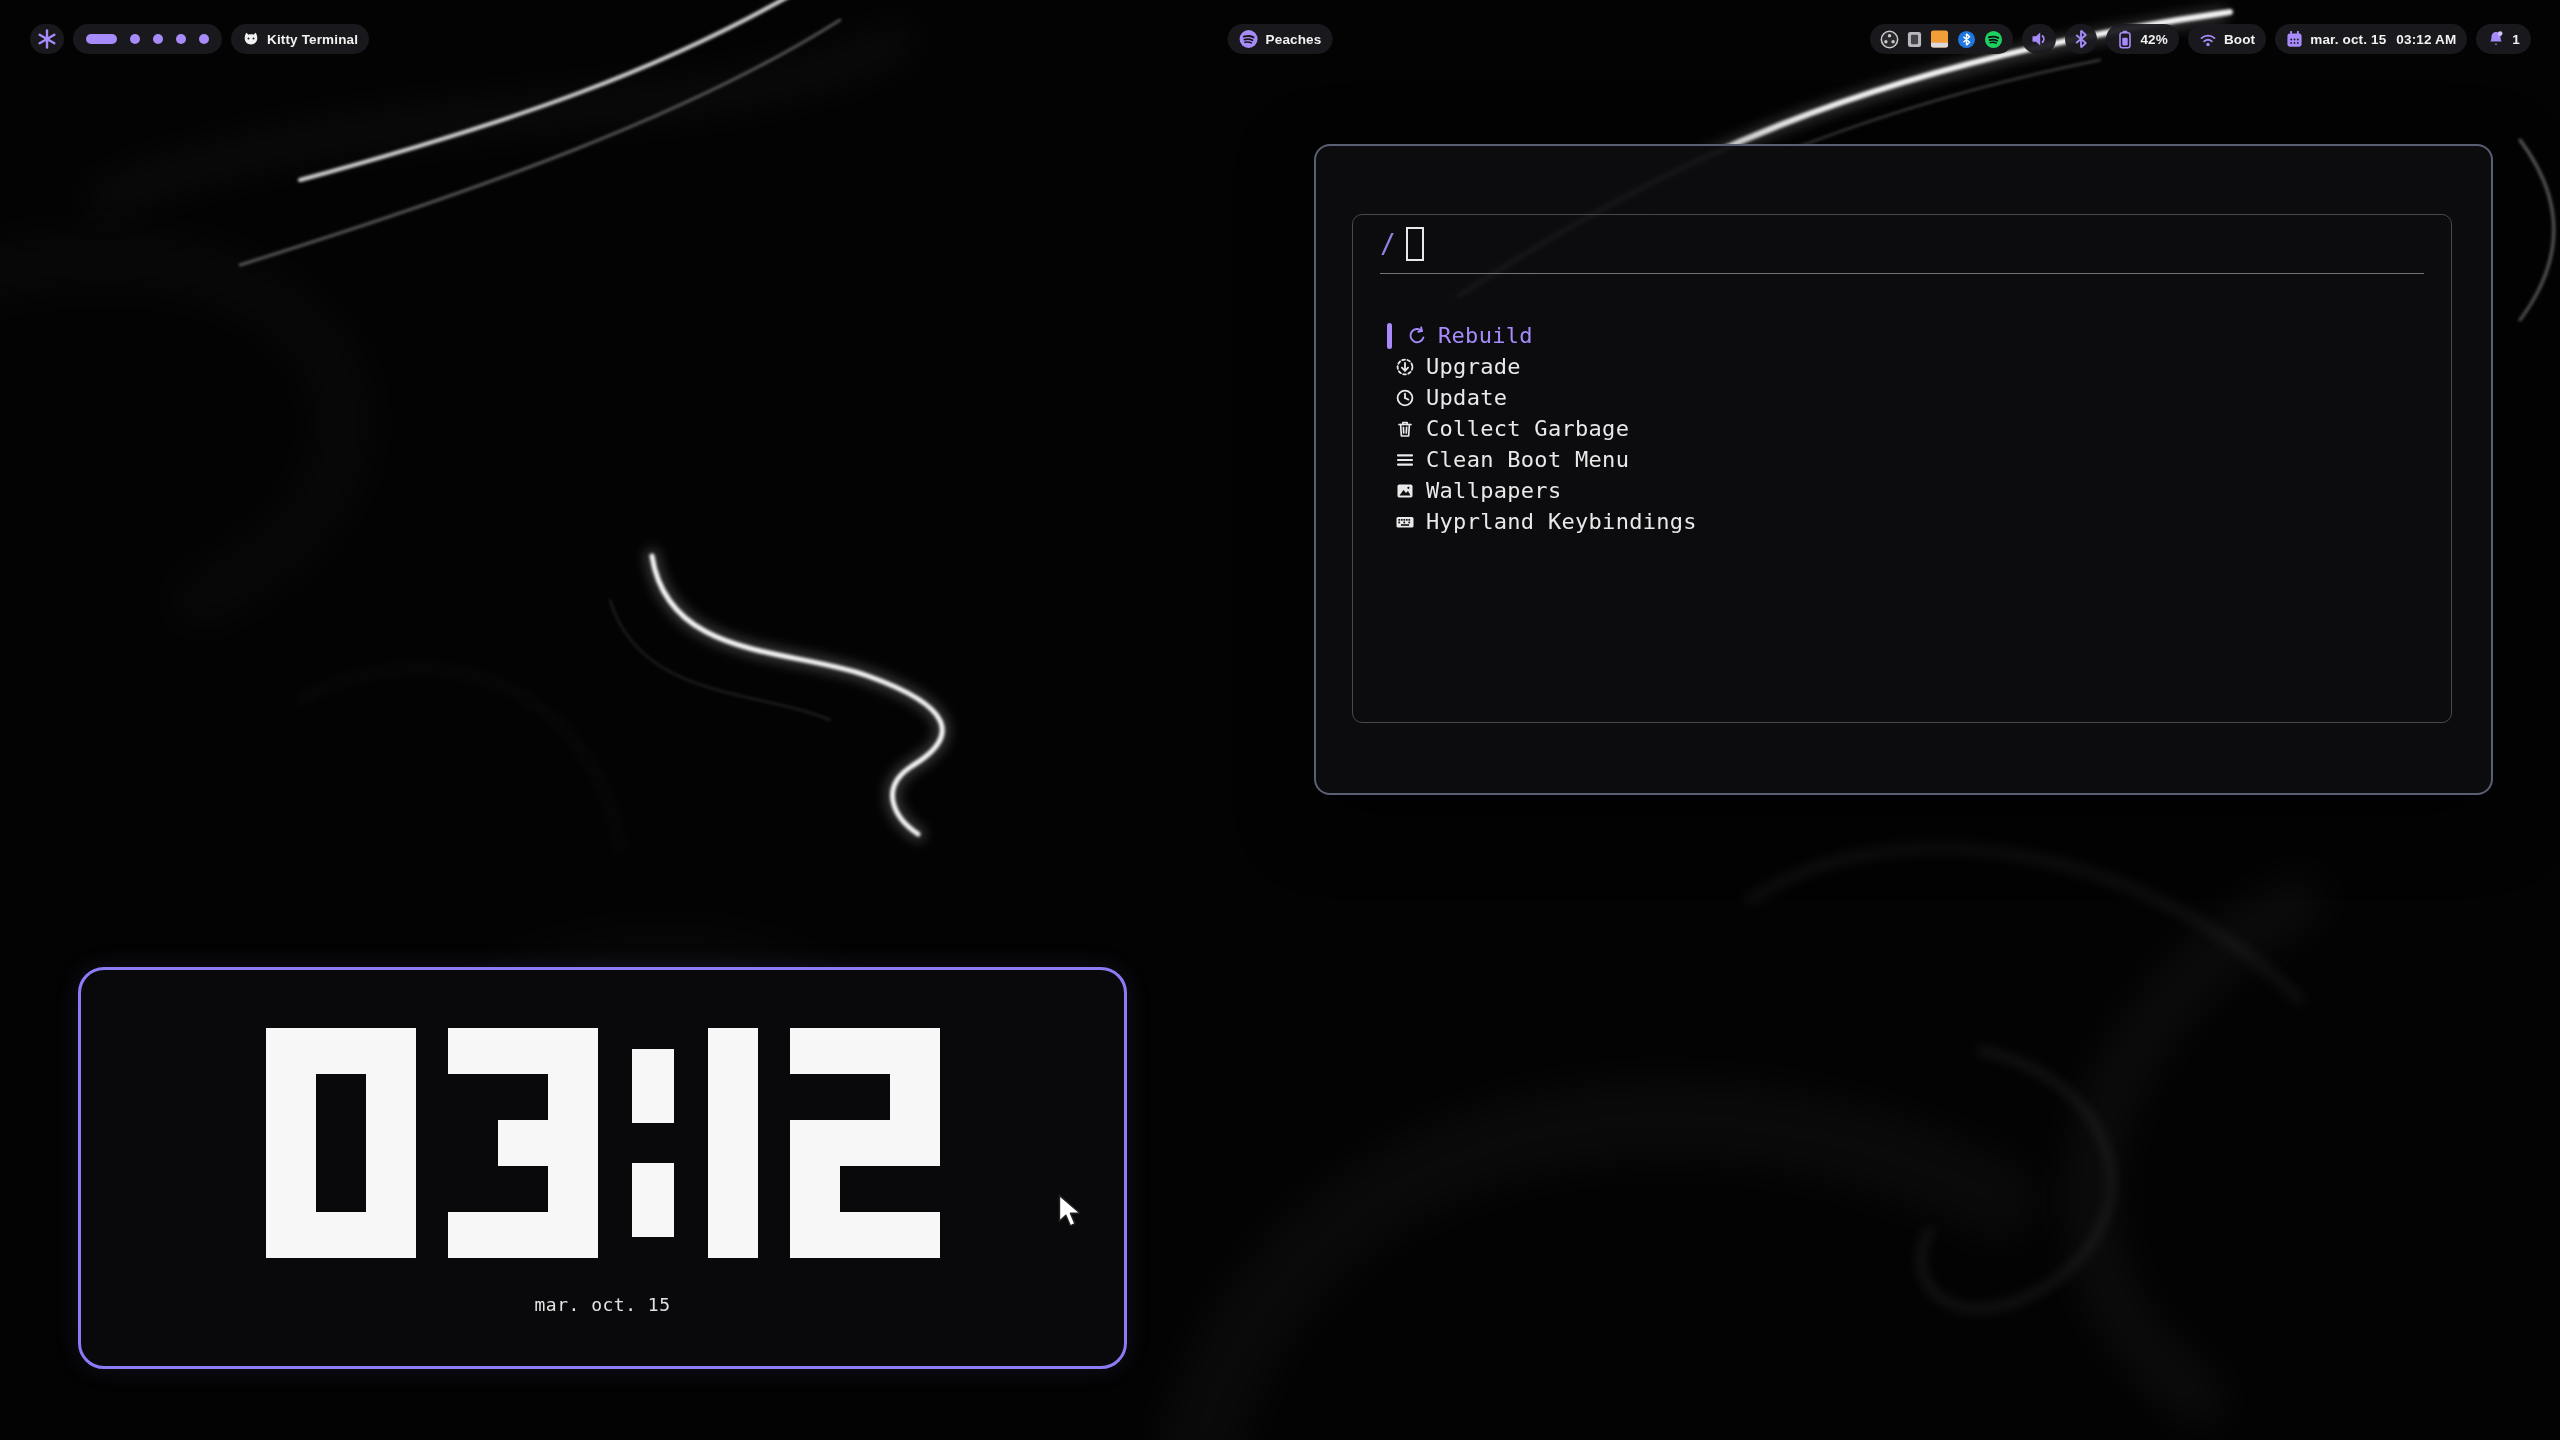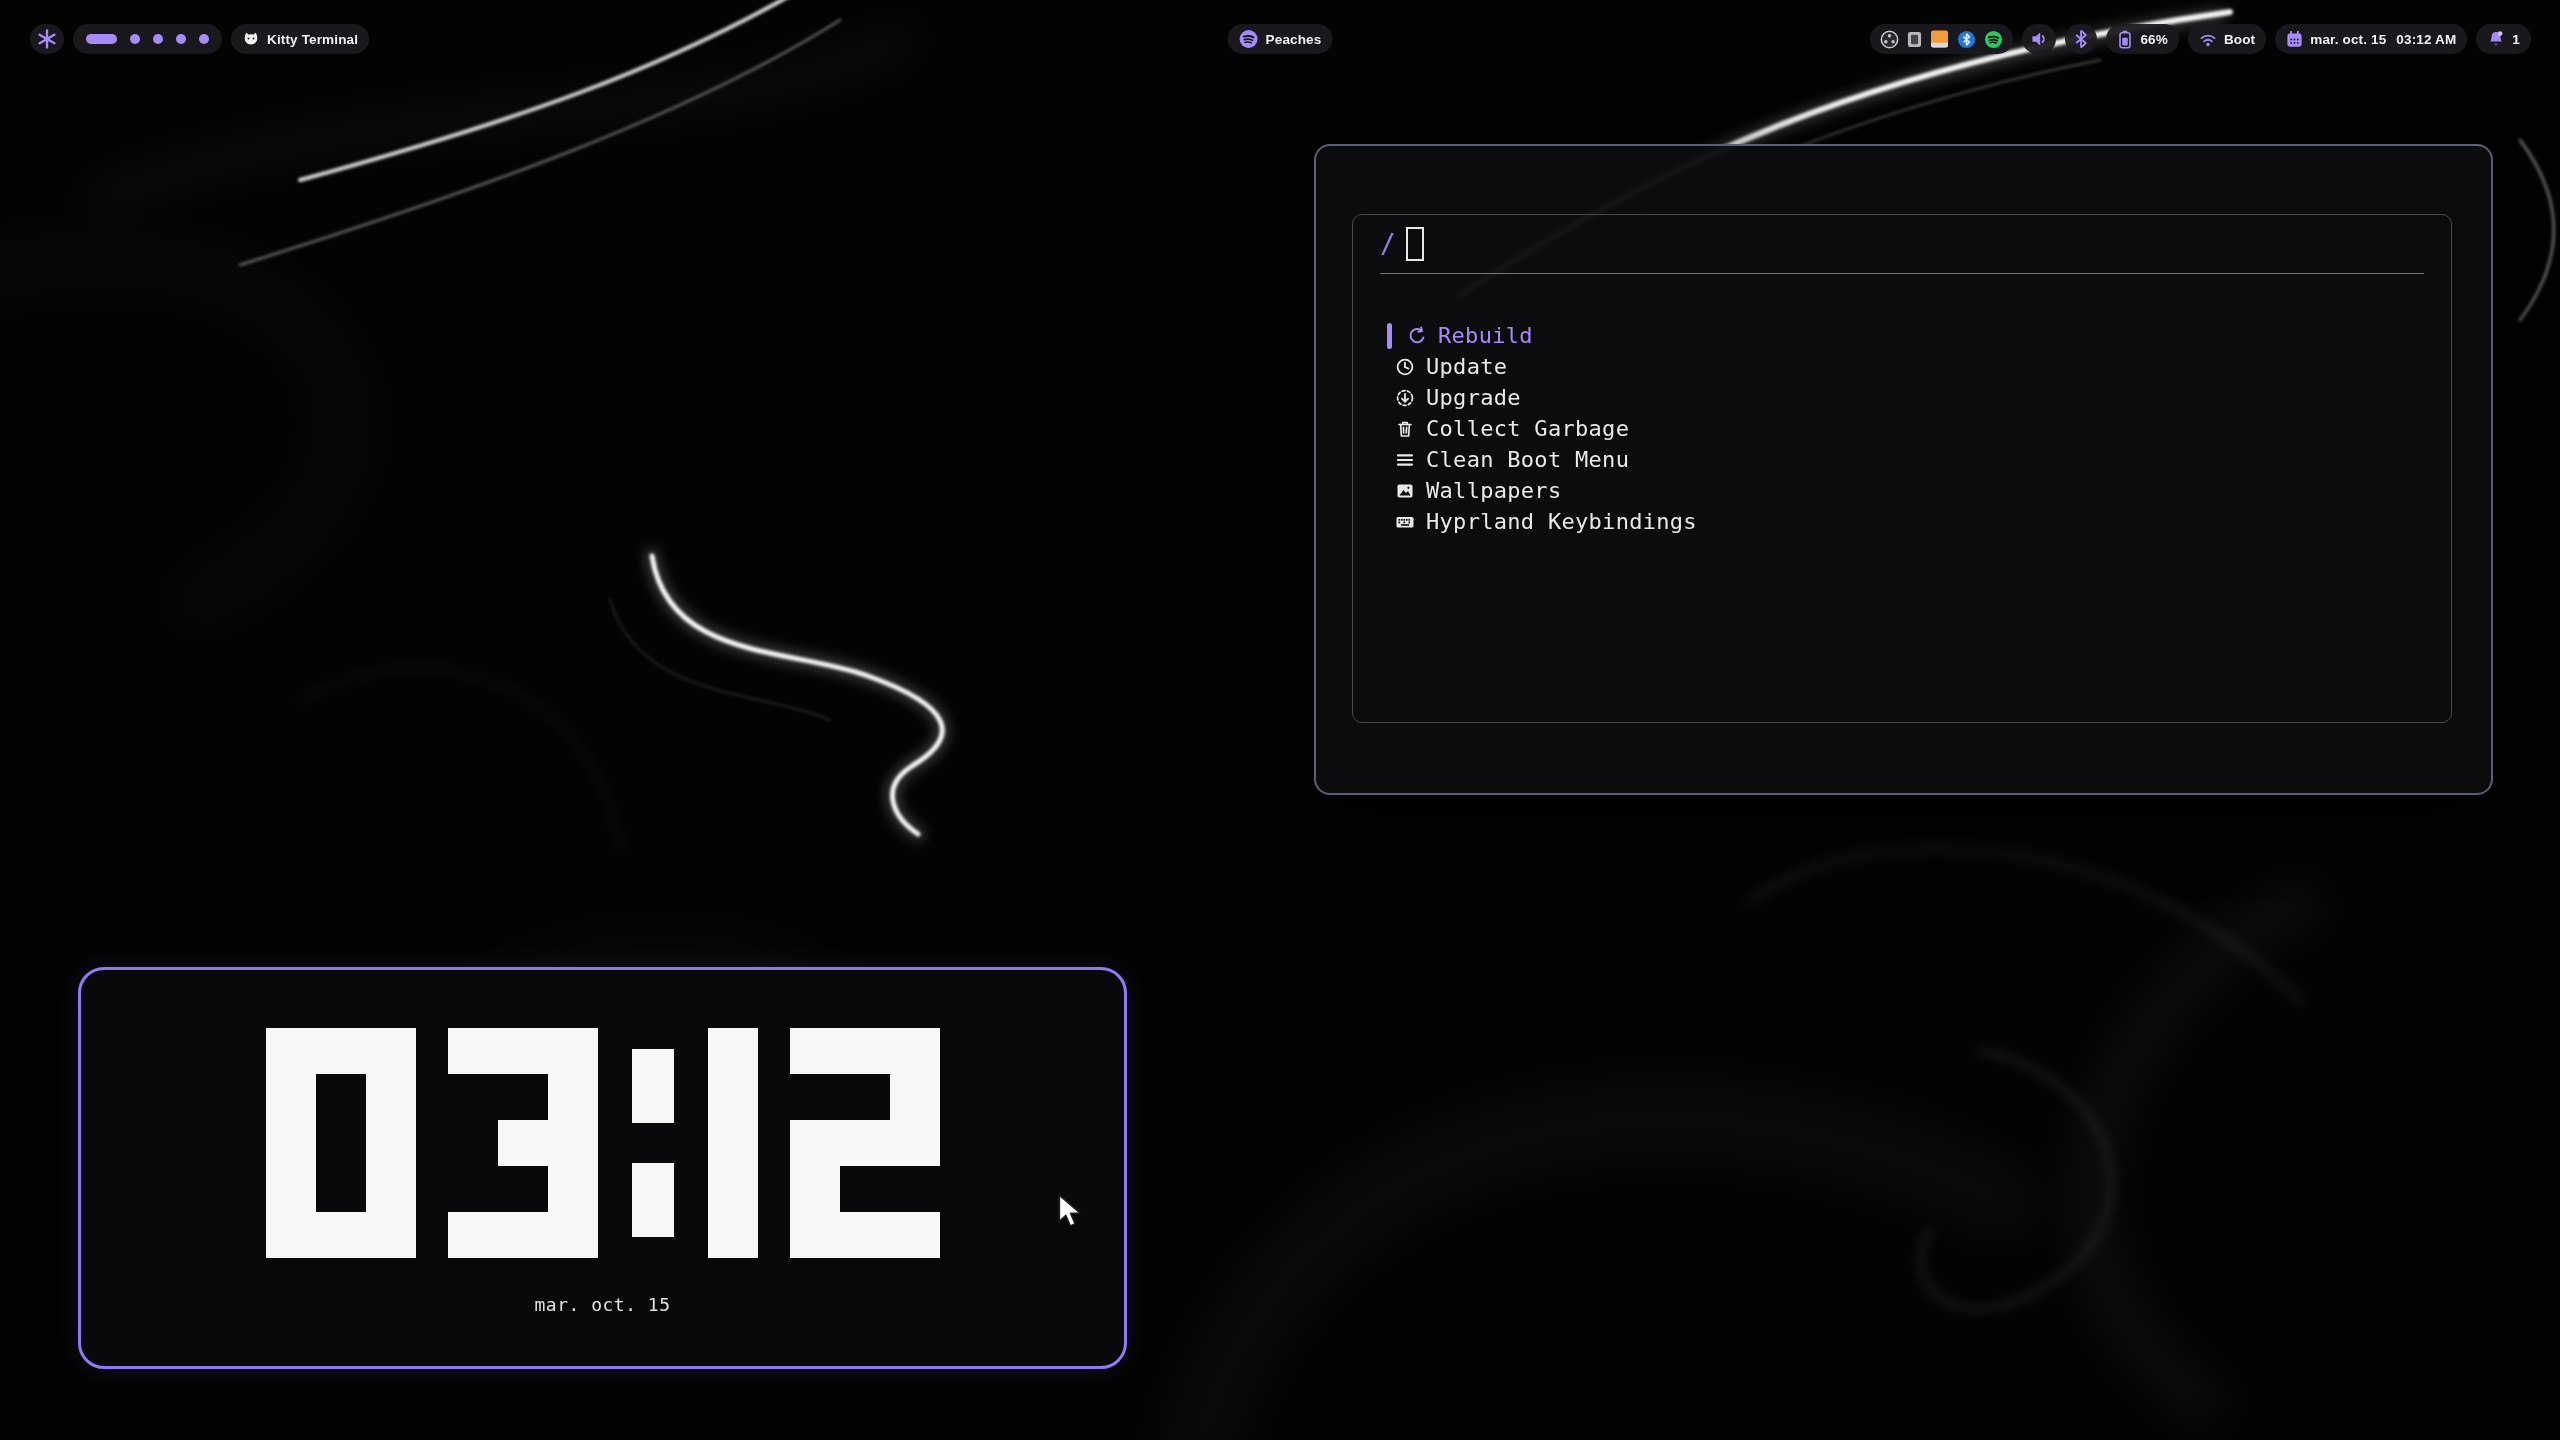--- a/index.html
+++ b/index.html
@@ -187,21 +187,21 @@
         <path d="M9 1.5 V18.5 M9 1.5 L13.8 6 L4.2 14 M9 18.5 L13.8 14 L4.2 6" fill="none" stroke="#a78bfa" stroke-width="1.8" stroke-linejoin="round"></path>
       </svg>
     </div>
 
     <div class="pill">
       <svg width="16" height="19" viewBox="0 0 17 20">
         <rect x="6" y="0.8" width="5" height="2.4" rx="1" fill="#a78bfa"></rect>
         <rect x="3.2" y="2.8" width="10.6" height="16" rx="2.4" fill="none" stroke="#a78bfa" stroke-width="1.7"></rect>
         <rect x="5.6" y="8.2" width="5.8" height="8.2" rx="1" fill="#a78bfa"></rect>
       </svg>
-      <span>66%</span>
+      <span>42%</span>
     </div>
 
     <div class="pill">
       <svg width="18" height="17" viewBox="0 0 20 18">
         <g fill="none" stroke="#a78bfa" stroke-width="2" stroke-linecap="round">
           <path d="M2.8 7.5 C7 3.8 13 3.8 17.2 7.5"></path>
           <path d="M5.8 11 C8.3 8.9 11.7 8.9 14.2 11"></path>
         </g>
         <circle cx="10" cy="14.6" r="1.9" fill="#a78bfa"></circle>
       </svg>
@@ -254,38 +254,38 @@
               <polyline points="14.2,1.4 14.9,5 11.3,5.7" fill="none"></polyline>
             </svg>
           </span>
           <span class="mi-label">Rebuild</span>
         </div>
 
         <div class="menu-item">
           <span class="selbar hidden"></span>
           <span class="mi-icon">
             <svg width="20" height="20" viewBox="0 0 20 20" fill="none" stroke="currentColor" stroke-width="1.8" stroke-linecap="round">
+              <circle cx="10" cy="10" r="7.4" stroke-dasharray="2.8 2.5"></circle>
+              <line x1="10" y1="6" x2="10" y2="13.4"></line>
+              <polyline points="6.9,10.6 10,13.7 13.1,10.6"></polyline>
+            </svg>
+          </span>
+          <span class="mi-label">Upgrade</span>
+        </div>
+
+        <div class="menu-item">
+          <span class="selbar hidden"></span>
+          <span class="mi-icon">
+            <svg width="20" height="20" viewBox="0 0 20 20" fill="none" stroke="currentColor" stroke-width="1.8" stroke-linecap="round">
               <circle cx="10" cy="10" r="7.4"></circle>
               <line x1="10" y1="10" x2="10" y2="5.6"></line>
               <line x1="10" y1="10" x2="13.4" y2="11.6"></line>
             </svg>
           </span>
           <span class="mi-label">Update</span>
-        </div>
-
-        <div class="menu-item">
-          <span class="selbar hidden"></span>
-          <span class="mi-icon">
-            <svg width="20" height="20" viewBox="0 0 20 20" fill="none" stroke="currentColor" stroke-width="1.8" stroke-linecap="round">
-              <circle cx="10" cy="10" r="7.4" stroke-dasharray="2.8 2.5"></circle>
-              <line x1="10" y1="6" x2="10" y2="13.4"></line>
-              <polyline points="6.9,10.6 10,13.7 13.1,10.6"></polyline>
-            </svg>
-          </span>
-          <span class="mi-label">Upgrade</span>
         </div>
 
         <div class="menu-item">
           <span class="selbar hidden"></span>
           <span class="mi-icon">
             <svg width="20" height="20" viewBox="0 0 20 20" fill="none" stroke="currentColor" stroke-width="1.7" stroke-linecap="round" stroke-linejoin="round">
               <path d="M4 5.5 H16"></path>
               <path d="M7.8 5.5 V3.6 H12.2 V5.5"></path>
               <path d="M5.6 5.5 L6.4 17 H13.6 L14.4 5.5"></path>
               <line x1="8.4" y1="8.4" x2="8.7" y2="14"></line>

